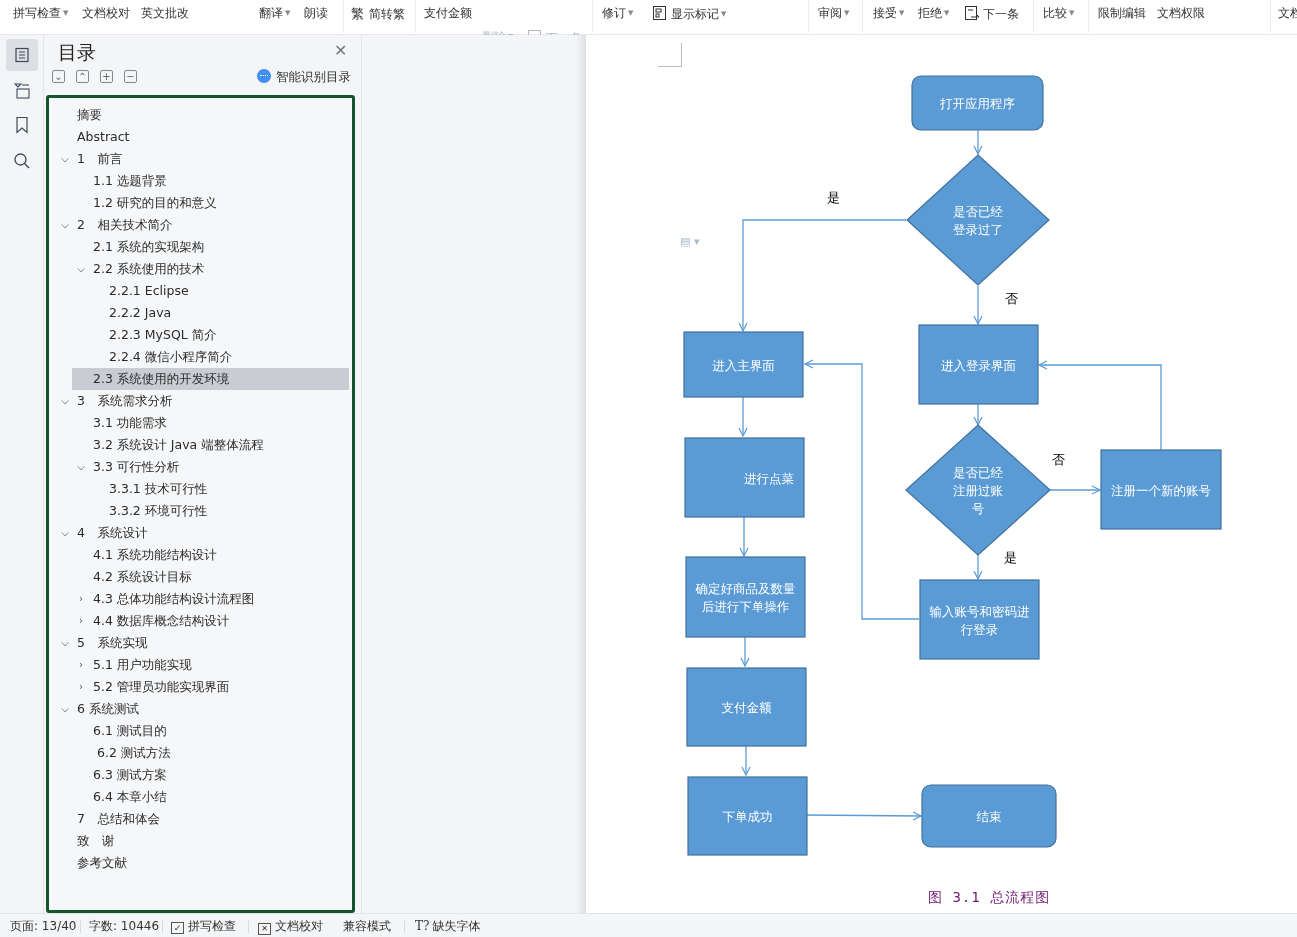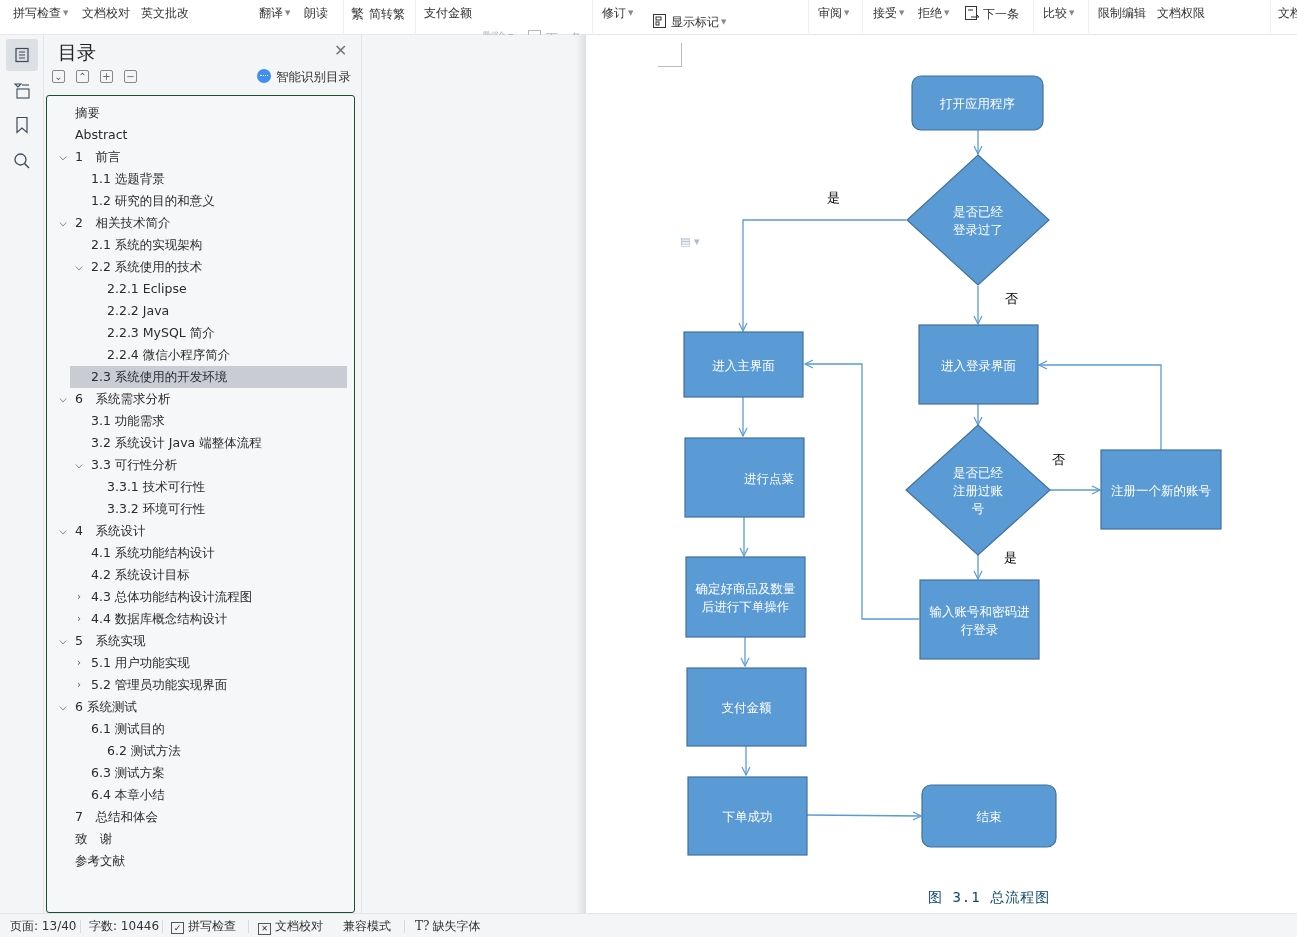--- a/index.html
+++ b/index.html
@@ -19,32 +19,32 @@
   .rail-btn.active { background: #dcdfe4; }
   
   .panel { position: absolute; left: 44px; top: 35px; width: 318px; height: 878px; background: #f4f5f7; border-right: 1px solid #e3e5e8; }
   .panel-title { position: absolute; left: 14px; top: 5px; font-size: 19px; color: #222; }
   .panel-close { position: absolute; left: 290px; top: 6px; font-size: 16px; color: #777; }
   .panel-tools { position: absolute; left: 8px; top: 35px; display: flex; gap: 11px; }
   .ptool { width: 13px; height: 13px; border: 1px solid #888; border-radius: 2px; font-size: 10px; line-height: 11px; text-align: center; color: #666; }
   .smart { position: absolute; right: 10px; top: 34px; font-size: 12.5px; color: #333; display: flex; }
   .smart-dot { width: 14px; height: 14px; border-radius: 50%; background: #3f8ff0; margin-right: 5px; position: relative; }
   .smart-dot::after { content: ""; position: absolute; left: 3px; top: 6px; width: 8px; height: 2px; border-top: 1px dotted #fff; }
-  .toc-box { position: absolute; left: 2px; top: 60px; width: 309px; height: 818px; background: #f6f7f9; border: 1px solid #14532d; border-radius: 3px; }
+  .toc-box { position: absolute; left: 2px; top: 60px; width: 309px; height: 818px; background: #f6f7f9; border: 3px solid #14532d; border-radius: 3px; }
   .toc-item { position: absolute; height: 22px; line-height: 22px; font-size: 12.5px; color: #2b2b2b; white-space: nowrap; }
   .toc-item.sel { background: #c9ccd2; }
   .toc-caret { position: absolute; font-size: 10px; color: #555; width: 12px; text-align: center; }
   
   .gutter { position: absolute; left: 362px; top: 35px; width: 224px; height: 878px; background: #f4f5f7; }
   .gutter-shadow { position: absolute; left: 576px; top: 35px; width: 10px; height: 878px; background: linear-gradient(to right, #f4f5f7, #dedfe2); }
   .page { position: absolute; left: 586px; top: 35px; width: 711px; height: 878px; background: #fff; }
   .corner-mark { position: absolute; left: 72px; top: 8px; width: 24px; height: 24px; border-right: 1px solid #bbb; border-bottom: 1px solid #bbb; }
   .para-icon { position: absolute; left: 94px; top: 200px; font-size: 11px; color: #a7b9d3; }
   svg.flow { position: absolute; left: 0; top: 0; }
-  .caption { position: absolute; left: 342px; top: 854px; font-family: "DejaVu Sans Mono", monospace; font-size: 14px; color: #0c4a6e; letter-spacing: 1px; }
+  .caption { position: absolute; left: 342px; top: 854px; font-family: "DejaVu Sans Mono", monospace; font-size: 14px; color: #701a75; letter-spacing: 1px; }
   
   .status { position: absolute; left: 0; top: 913px; width: 1297px; height: 24px; background: #f4f5f7; border-top: 1px solid #e3e5e8; font-size: 12px; color: #333; }
   .st-item { position: absolute; top: 4px; white-space: nowrap; }
   .st-sep { position: absolute; top: 6px; width: 1px; height: 13px; background: #d8dadd; }
 </style>
 </head>
 <body>
 
 <div class="toolbar" id="toolbar">
     <span class="tb-item" style="left: 13px;"><span>拼写检查</span><span class="tb-caret">▼</span></span>
@@ -56,21 +56,21 @@
     <span class="tb-item" style="left: 350px;"><span class="tb-ico"><svg width="16" height="16" viewBox="0 0 16 16">
           <text x="1" y="13" font-size="13" fill="#333" font-family="DejaVu Sans, sans-serif">繁</text>
         </svg></span><span>简转繁</span></span>
     <span class="tb-item" style="left: 424px;"><span>支付金额</span></span>
     <span class="tb-item disabled" style="left: 482px;"><span>删除</span><span class="tb-caret">▼</span></span>
     <span class="tb-item disabled" style="left: 527px;"><span class="tb-ico"><svg width="16" height="16" viewBox="0 0 16 16">
           <rect x="1.5" y="1.5" width="12" height="10" fill="none" stroke="#b5b8bd"></rect>
           <path d="M6 13h7l-2-2" fill="none" stroke="#b5b8bd"></path>
         </svg></span><span>下一条</span></span>
     <span class="tb-item" style="left: 602px;"><span>修订</span><span class="tb-caret">▼</span></span>
-    <span class="tb-item" style="left: 652px; margin-top: 8px;"><span class="tb-ico"><svg width="16" height="16" viewBox="0 0 16 16">
+    <span class="tb-item" style="left: 652px;"><span class="tb-ico"><svg width="16" height="16" viewBox="0 0 16 16">
           <rect x="1.5" y="1.5" width="12" height="13" fill="none" stroke="#333"></rect>
           <rect x="4" y="4" width="5" height="3" fill="none" stroke="#333"></rect>
           <rect x="4" y="9" width="3" height="3" fill="none" stroke="#333"></rect>
         </svg></span><span>显示标记</span><span class="tb-caret">▼</span></span>
     <span class="tb-item" style="left: 818px;"><span>审阅</span><span class="tb-caret">▼</span></span>
     <span class="tb-item" style="left: 873px;"><span>接受</span><span class="tb-caret">▼</span></span>
     <span class="tb-item" style="left: 918px;"><span>拒绝</span><span class="tb-caret">▼</span></span>
     <span class="tb-item" style="left: 964px;"><span class="tb-ico"><svg width="16" height="16" viewBox="0 0 16 16">
           <rect x="1.5" y="1.5" width="11" height="13" fill="none" stroke="#333"></rect>
           <line x1="4" y1="5" x2="9" y2="5" stroke="#333"></line>
@@ -171,21 +171,21 @@
         <span style="position:absolute;left:60px">2.2.3 MySQL 简介</span>
       </div>
       <div class="toc-item" style="top: 248px; left: 0px; width: 300px;">
         <span style="position:absolute;left:60px">2.2.4  微信小程序简介</span>
       </div>
       <div class="toc-item sel" style="top: 270px; left: 23px; width: 277px;">
         <span style="position:absolute;left:21px">2.3  系统使用的开发环境</span>
       </div>
       <div class="toc-item" style="top: 292px; left: 0px; width: 300px;">
         <span class="toc-caret" style="left:10px">⌵</span>
-        <span style="position:absolute;left:28px">6　系统需求分析</span>
+        <span style="position:absolute;left:28px">3　系统需求分析</span>
       </div>
       <div class="toc-item" style="top: 314px; left: 0px; width: 300px; text-decoration: underline;">
         <span style="position:absolute;left:44px">3.1  功能需求</span>
       </div>
       <div class="toc-item" style="top: 336px; left: 0px; width: 300px;">
         <span style="position:absolute;left:44px">3.2 系统设计 Java 端整体流程</span>
       </div>
       <div class="toc-item" style="top: 358px; left: 0px; width: 300px;">
         <span class="toc-caret" style="left:26px">⌵</span>
         <span style="position:absolute;left:44px">3.3  可行性分析</span>
@@ -226,21 +226,21 @@
         <span class="toc-caret" style="left:26px">›</span>
         <span style="position:absolute;left:44px">5.2 管理员功能实现界面</span>
       </div>
       <div class="toc-item" style="top: 600px; left: 0px; width: 300px;">
         <span class="toc-caret" style="left:10px">⌵</span>
         <span style="position:absolute;left:28px">6  系统测试</span>
       </div>
       <div class="toc-item" style="top: 622px; left: 0px; width: 300px;">
         <span style="position:absolute;left:44px">6.1 测试目的</span>
       </div>
-      <div class="toc-item" style="top: 644px; left: 16px; width: 300px;">
+      <div class="toc-item" style="top: 644px; left: 4px; width: 300px;">
         <span style="position:absolute;left:44px">6.2 测试方法</span>
       </div>
       <div class="toc-item" style="top: 666px; left: 0px; width: 300px;">
         <span style="position:absolute;left:44px">6.3 测试方案</span>
       </div>
       <div class="toc-item" style="top: 688px; left: 0px; width: 300px;">
         <span style="position:absolute;left:44px">6.4 本章小结</span>
       </div>
       <div class="toc-item" style="top: 710px; left: 0px; width: 300px;">
         <span style="position:absolute;left:28px">7　总结和体会</span>

